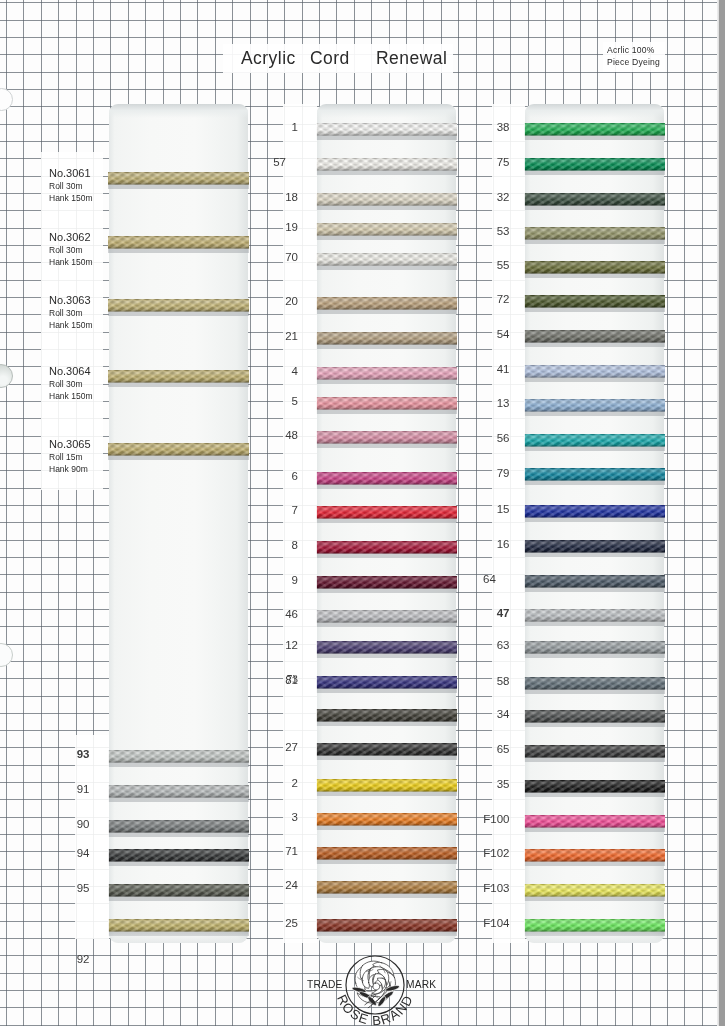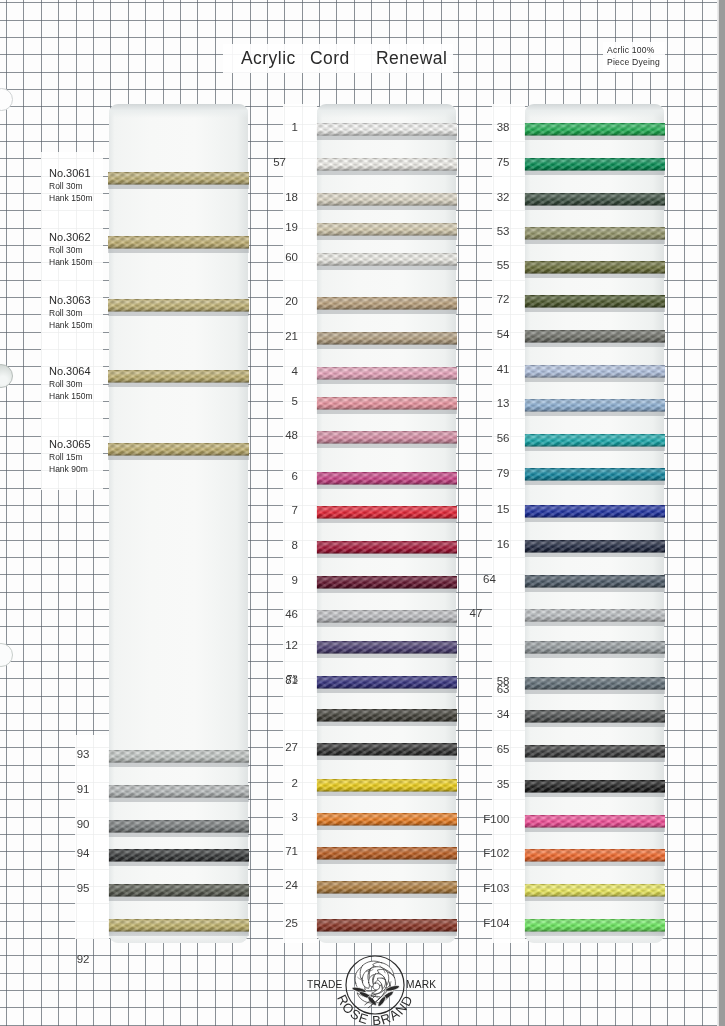--- a/index.html
+++ b/index.html
@@ -1750,31 +1750,31 @@
       <div class="labelblk" style="left: 49px; top: 365px; width: 58px;">
         <div class="code">No.3064</div>
         <div class="sub">Roll 30m</div>
         <div class="sub">Hank 150m</div>
       </div>
       <div class="labelblk" style="left: 49px; top: 438px; width: 58px;">
         <div class="code">No.3065</div>
         <div class="sub">Roll 15m</div>
         <div class="sub">Hank 90m</div>
       </div>
-      <div class="num" style="left: 49.5px; top: 747.5px; width: 40px; ">93</div>
+      <div class="num" style="left: 49.5px; top: 747.5px; width: 40px;  font-weight: bold;">93</div>
       <div class="num" style="left: 49.5px; top: 782.5px; width: 40px; text-align: right;">91</div>
       <div class="num" style="left: 49.5px; top: 817.5px; width: 40px; text-align: right;">90</div>
       <div class="num" style="left: 49.5px; top: 846.5px; width: 40px; text-align: right;">94</div>
       <div class="num" style="left: 49.5px; top: 881.5px; width: 40px; ">95</div>
       <div class="num" style="left: 49.5px; top: 916.5px; width: 40px; text-align: right; margin-top: 36px;">92</div>
       <div class="num" style="left: 258px; top: 120.5px; width: 40px; text-align: right;">1</div>
       <div class="num" style="left: 246px; top: 155.5px; width: 40px; text-align: right;">57</div>
       <div class="num" style="left: 258px; top: 190.5px; width: 40px; text-align: right;">18</div>
       <div class="num" style="left: 258px; top: 220.5px; width: 40px; text-align: right;">19</div>
-      <div class="num" style="left: 258px; top: 250.5px; width: 40px; text-align: right;">60</div>
+      <div class="num" style="left: 258px; top: 250.5px; width: 40px; text-align: right;">70</div>
       <div class="num" style="left: 258px; top: 294.5px; width: 40px; text-align: right;">20</div>
       <div class="num" style="left: 258px; top: 329.5px; width: 40px; text-align: right;">21</div>
       <div class="num" style="left: 258px; top: 364.5px; width: 40px; text-align: right;">4</div>
       <div class="num" style="left: 258px; top: 394.5px; width: 40px; text-align: right;">5</div>
       <div class="num" style="left: 258px; top: 428.5px; width: 40px; text-align: right;">48</div>
       <div class="num" style="left: 258px; top: 469.5px; width: 40px; text-align: right;">6</div>
       <div class="num" style="left: 258px; top: 503.5px; width: 40px; text-align: right;">7</div>
       <div class="num" style="left: 258px; top: 538.5px; width: 40px; text-align: right;">8</div>
       <div class="num" style="left: 258px; top: 573.5px; width: 40px; text-align: right;">9</div>
       <div class="num" style="left: 258px; top: 607.5px; width: 40px; text-align: right;">46</div>
@@ -1794,22 +1794,22 @@
       <div class="num" style="left: 469.5px; top: 258.5px; width: 40px; text-align: right;">55</div>
       <div class="num" style="left: 469.5px; top: 292.5px; width: 40px; text-align: right;">72</div>
       <div class="num" style="left: 469.5px; top: 327.5px; width: 40px; text-align: right;">54</div>
       <div class="num" style="left: 469.5px; top: 362.5px; width: 40px; text-align: right;">41</div>
       <div class="num" style="left: 469.5px; top: 396.5px; width: 40px; text-align: right;">13</div>
       <div class="num" style="left: 469.5px; top: 431.5px; width: 40px; text-align: right;">56</div>
       <div class="num" style="left: 469.5px; top: 467px; width: 40px; text-align: right;">79</div>
       <div class="num" style="left: 469.5px; top: 502.5px; width: 40px; text-align: right;">15</div>
       <div class="num" style="left: 469.5px; top: 537.5px; width: 40px; text-align: right;">16</div>
       <div class="num" style="left: 469.5px; top: 572.5px; width: 40px; text-align: center;">64</div>
-      <div class="num" style="left: 469.5px; top: 606.5px; width: 40px; text-align: left;">47</div>
-      <div class="num" style="left: 469.5px; top: 638.5px; width: 40px; text-align: right; margin-top: 44px;">63</div>
+      <div class="num" style="left: 469.5px; top: 606.5px; width: 40px; text-align: right; font-weight: bold;">47</div>
+      <div class="num" style="left: 469.5px; top: 638.5px; width: 40px; text-align: right;">63</div>
       <div class="num" style="left: 469.5px; top: 674.5px; width: 40px; text-align: right;">58</div>
       <div class="num" style="left: 469.5px; top: 707.5px; width: 40px; text-align: right;">34</div>
       <div class="num" style="left: 469.5px; top: 742.5px; width: 40px; text-align: right;">65</div>
       <div class="num" style="left: 469.5px; top: 777.5px; width: 40px; text-align: right;">35</div>
       <div class="num" style="left: 469.5px; top: 812.5px; width: 40px; text-align: right;">F100</div>
       <div class="num" style="left: 469.5px; top: 846.5px; width: 40px; text-align: right;">F102</div>
       <div class="num" style="left: 469.5px; top: 881.5px; width: 40px; text-align: right;">F103</div>
       <div class="num" style="left: 469.5px; top: 916.5px; width: 40px; text-align: right;">F104</div>
     </div>
 

